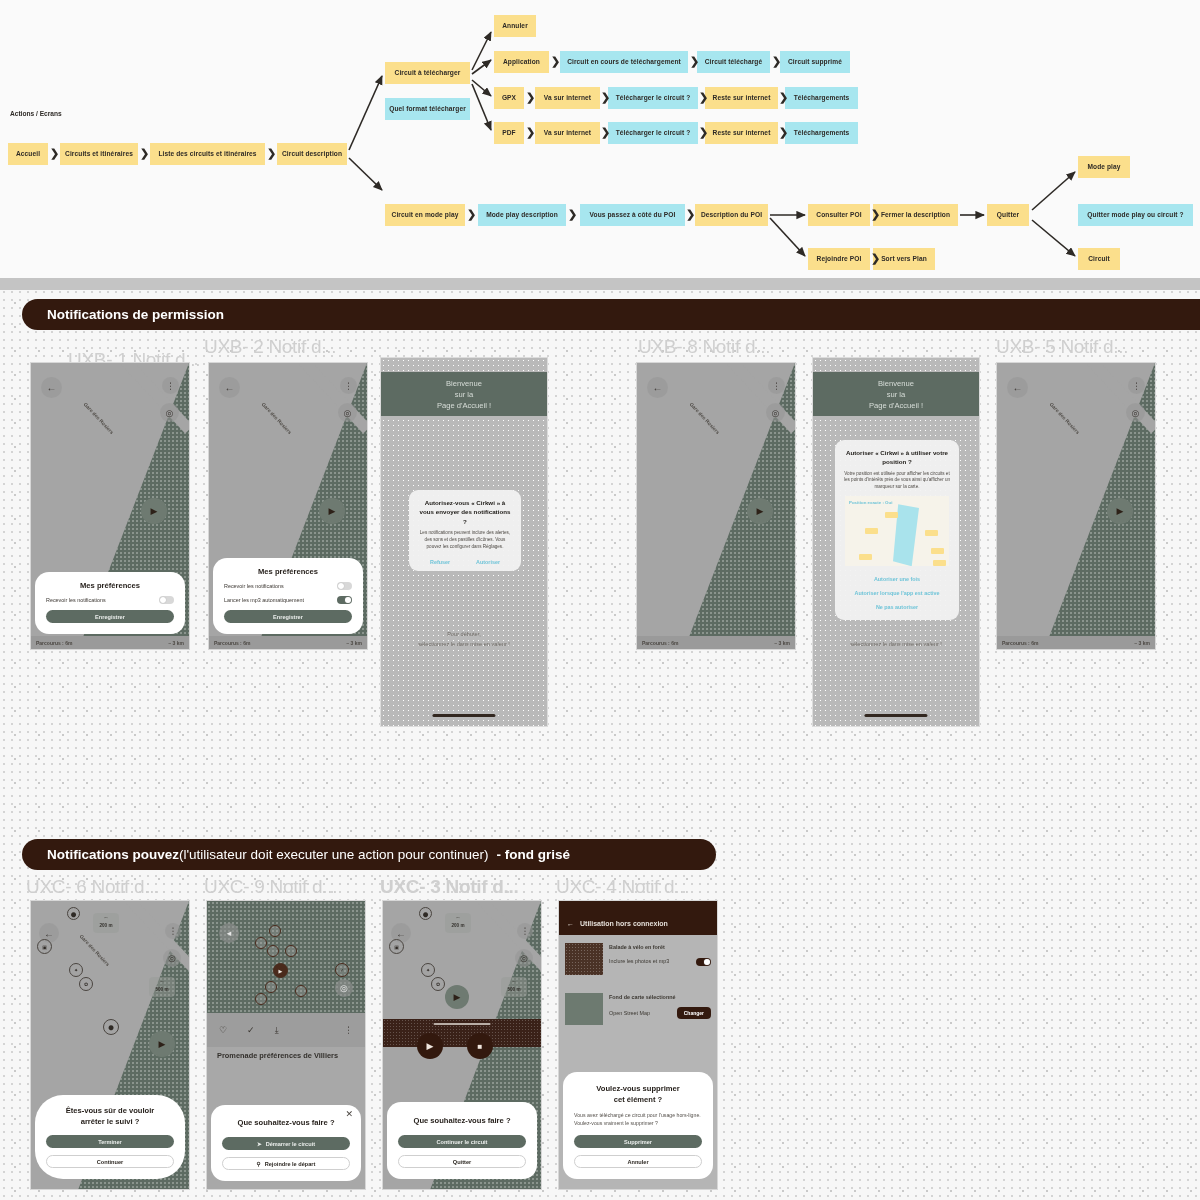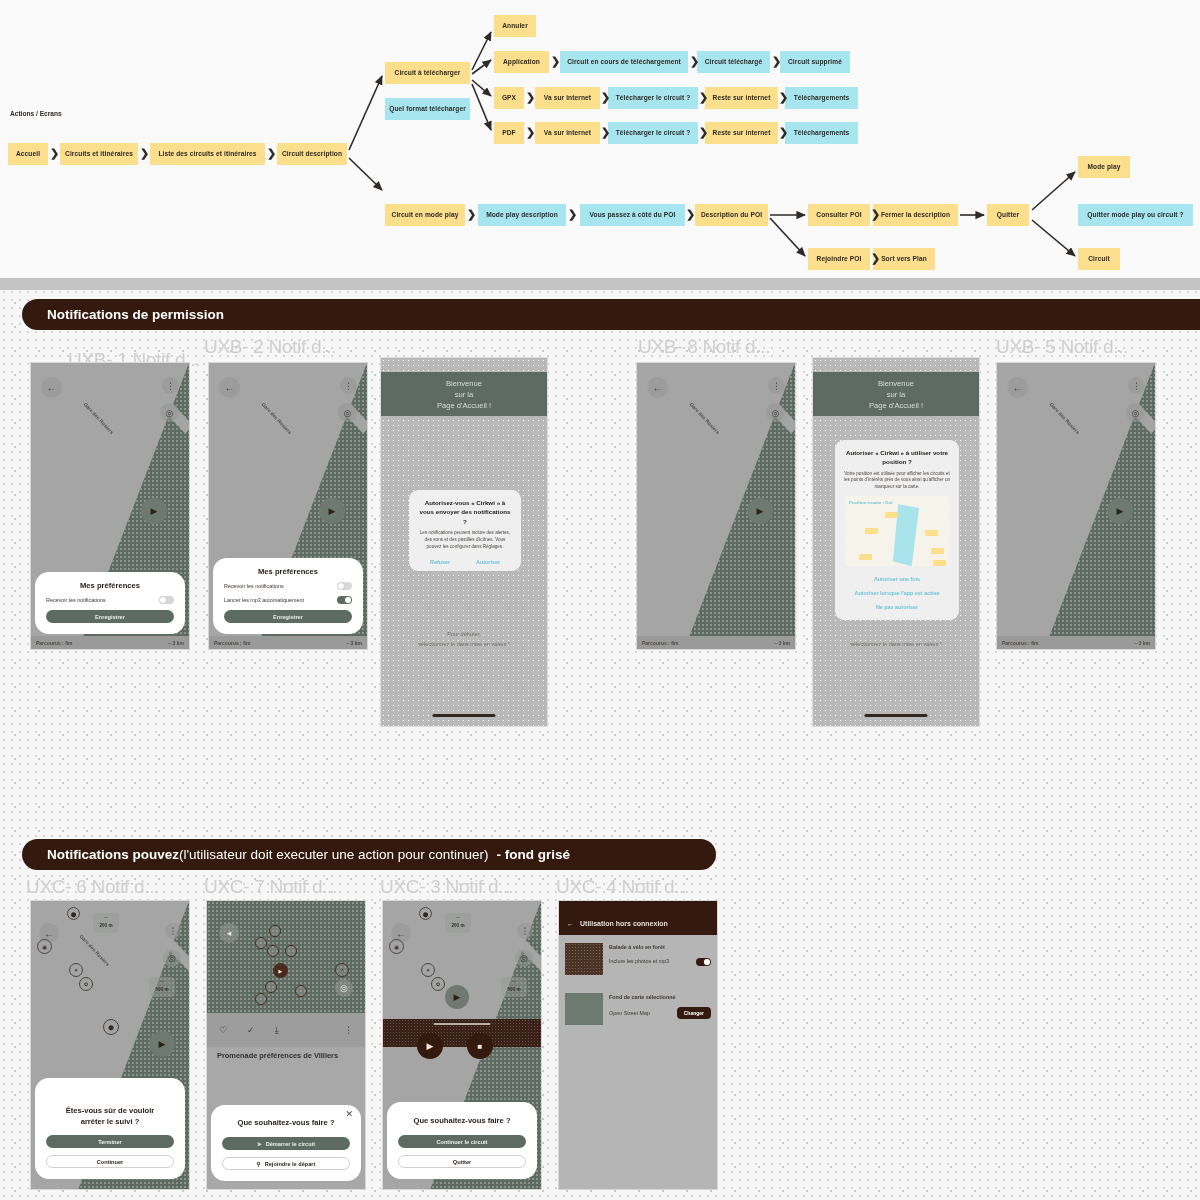--- a/index.html
+++ b/index.html
@@ -472,22 +472,22 @@
   </div>
 </div>
 
 <div class="banner" id="banner2">
   <span class="b-strong">Notifications pouvez</span>
   <span class="b-light"> (l'utilisateur doit executer une action pour continuer)</span>
   <span class="b-strong"> - fond grisé</span>
 </div>
 
 <div class="frame-label" style="left:26px; top:876px;">UXC- 6 Notif d...</div>
-<div class="frame-label" style="left:204px; top:876px;">UXC- 7 Notif d...</div>
-<div class="frame-label" style="left:380px; top:876px;">UXC- 3 Notif d...</div>
+<div class="frame-label" style="left:204px; top:876px;">UXC- 9 Notif d...</div>
+<div class="frame-label" style="left:380px; top:876px;font-weight:bold;">UXC- 3 Notif d...</div>
 <div class="frame-label" style="left:556px; top:876px;">UXC- 4 Notif d...</div>
 
 <div class="phone" style="left:30px; top:900px; width:160px; height:290px;">
   <div class="mapbg"></div>
   <div class="maphalf clip-ul"></div>
   <div class="road" style="left:-14px;top:-14px;width:210px;height:10px;transform:rotate(47deg);"></div>
   <div class="roadname" style="left:52px;top:32px;transform:rotate(47deg);">Gare des Rosiers</div>
   <div class="circbtn" style="left:8px;top:22px;width:20px;height:20px;font-size:10px;">←</div>
   <div class="circbtn" style="right:8px;top:22px;width:16px;height:16px;font-size:9px;">⋮</div>
   <div class="circbtn" style="right:8px;top:48px;width:18px;height:18px;font-size:9px;">◎</div>
@@ -498,21 +498,21 @@
   <div class="poi" style="left:72px;top:118px;width:16px;height:16px;">⬤</div>
   <div class="scalebadge" style="left:62px;top:12px;width:26px;height:20px;">
     <span>⌒</span>
       <span>200 m</span>
   </div>
   <div class="scalebadge" style="right:14px;top:76px;width:26px;height:20px;">
     <span>⌒</span>
       <span>500 m</span>
   </div>
   <div class="fab" style="right:14px;top:130px;width:26px;height:26px;color:#2d2118;font-size:9px;">▶</div>
-  <div class="sheet" style="bottom:10px;padding-top:28px;">
+  <div class="sheet" style="bottom:10px;padding-top:11px;border-radius:28px;">
     <h4 style="margin-bottom:9px;">Êtes-vous sûr de vouloir</h4>
     <h4 style="margin-top:-7px;margin-bottom:9px;">arrêter le suivi ?</h4>
     <div class="btn primary">Terminer</div>
     <div class="btn outline" style="margin-top:7px;">Continuer</div>
   </div>
 </div>
 
 <div class="phone" style="left:206px; top:900px; width:160px; height:290px;">
   <div class="maphalf" style="height:122px;"></div>
   <div class="circbtn" style="left:12px;top:22px;width:20px;height:20px;font-size:9px;color:#e6e6e6;">◂</div>
@@ -599,13 +599,20 @@
   <div class="list-row" style="top:92px;">
     <div class="thumb green"></div>
     <div style="flex:1;">
       <div class="lr-txt">Fond de carte sélectionné</div>
       <div style="display:flex;align-items:center;justify-content:space-between;margin-top:5px;">
         <span class="lr-txt" style="font-weight:normal;">Open Street Map</span>
         <span class="chipbtn">Changer</span>
       </div>
     </div>
   </div>
+  <div class="sheet" style="bottom:10px;padding-top:12px;">
+    <h4 style="margin-bottom:8px;">Voulez-vous supprimer</h4>
+    <h4 style="margin-top:-6px;margin-bottom:8px;">cet élément ?</h4>
+    <p>Vous avez téléchargé ce circuit pour l'usage hors-ligne. Voulez-vous vraiment le supprimer ?</p>
+    <div class="btn primary">Supprimer</div>
+    <div class="btn outline" style="margin-top:7px;">Annuler</div>
+  </div>
 </div>
 
 </body></html>

